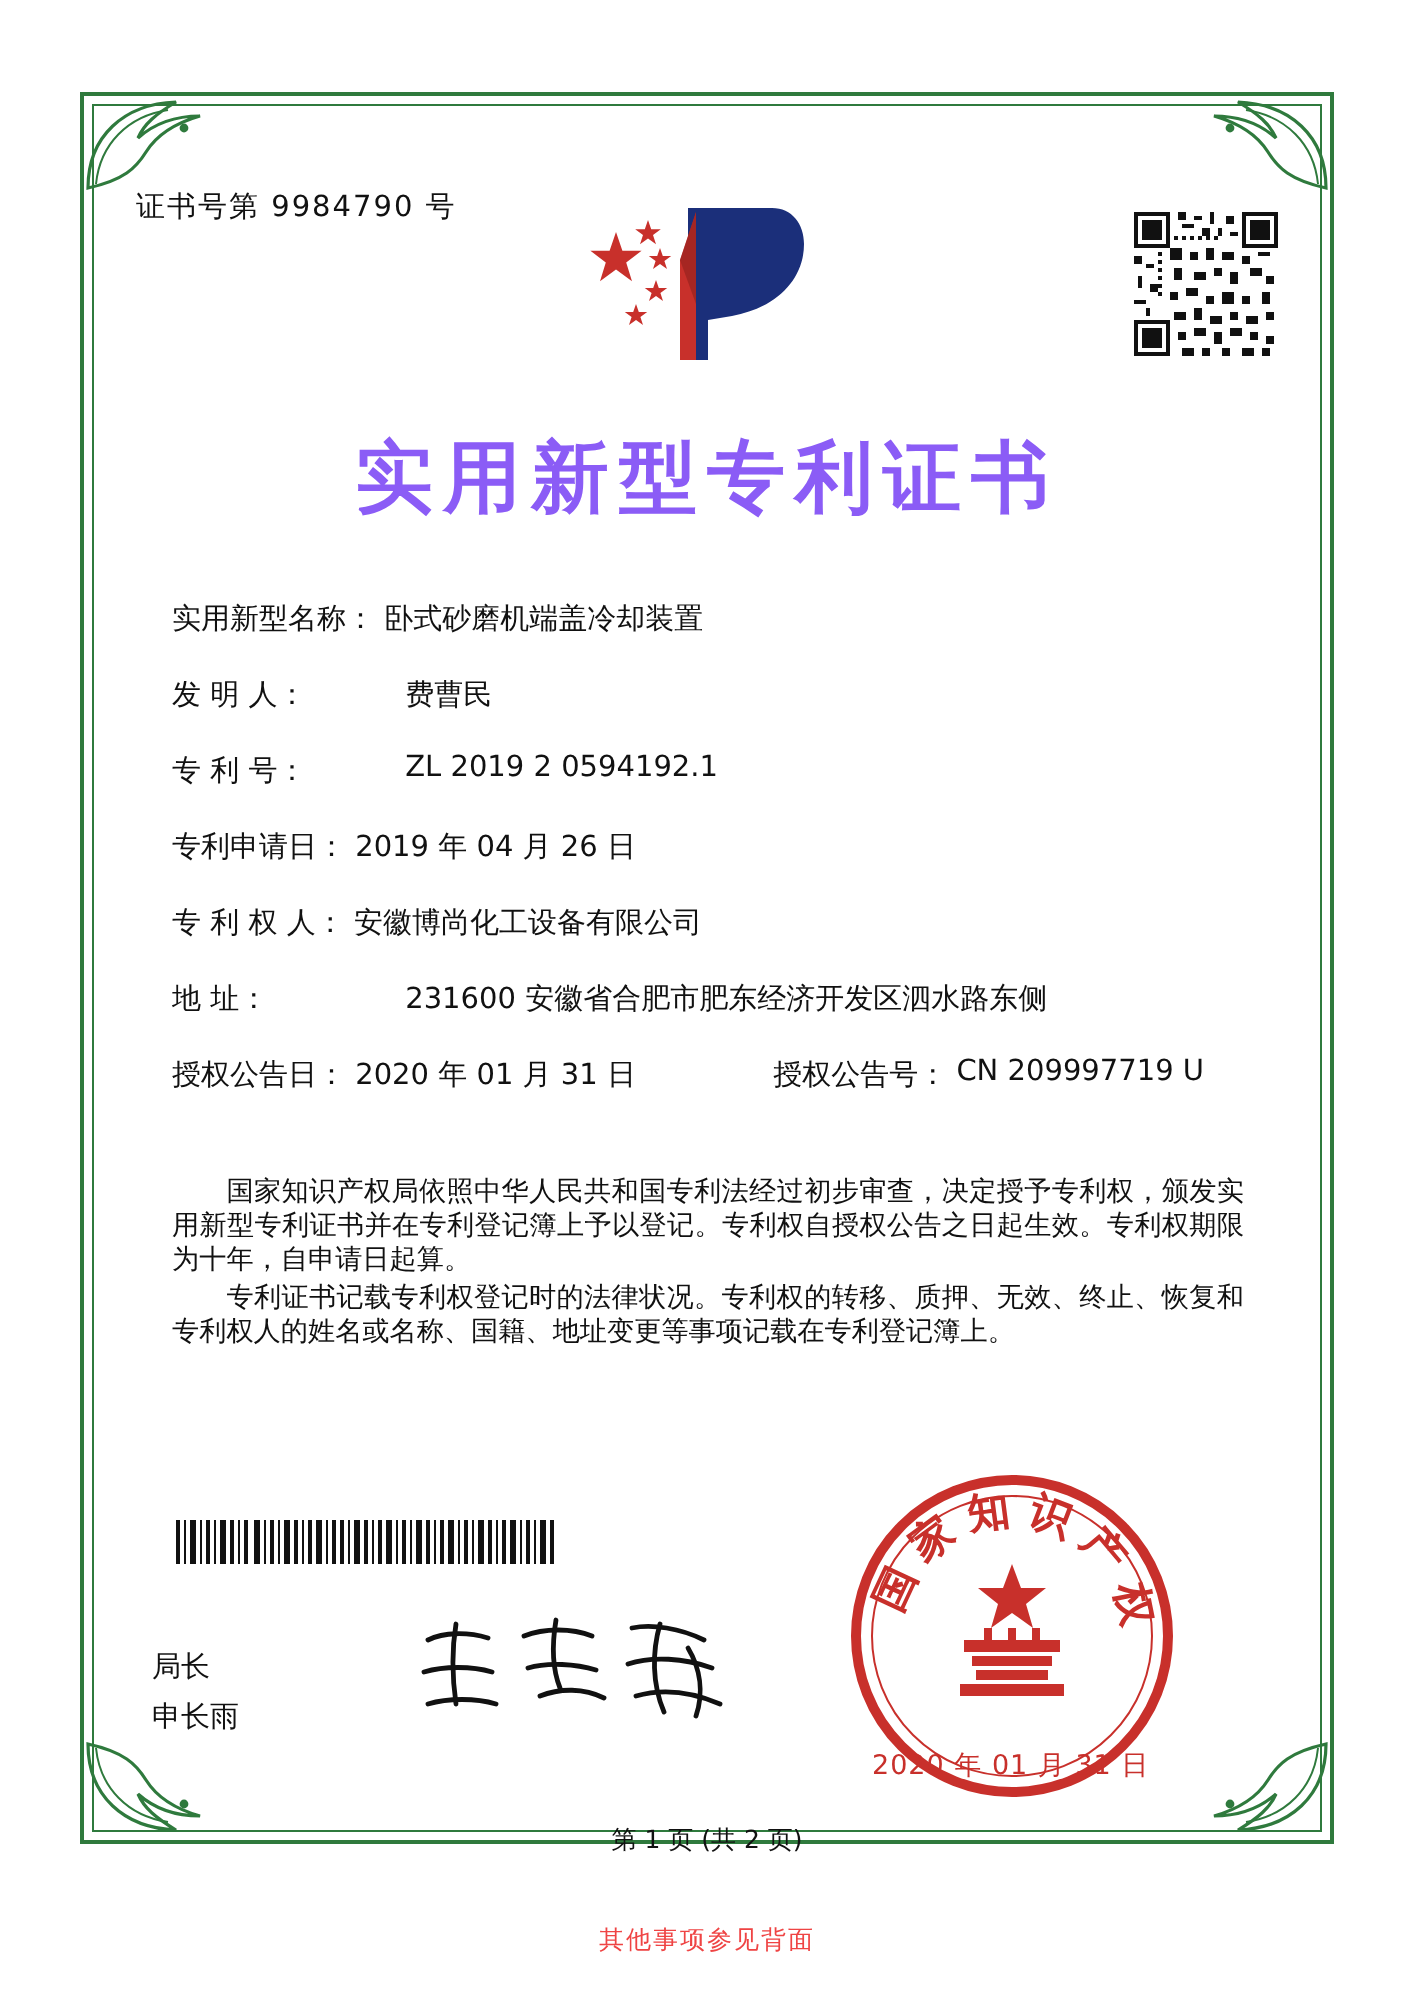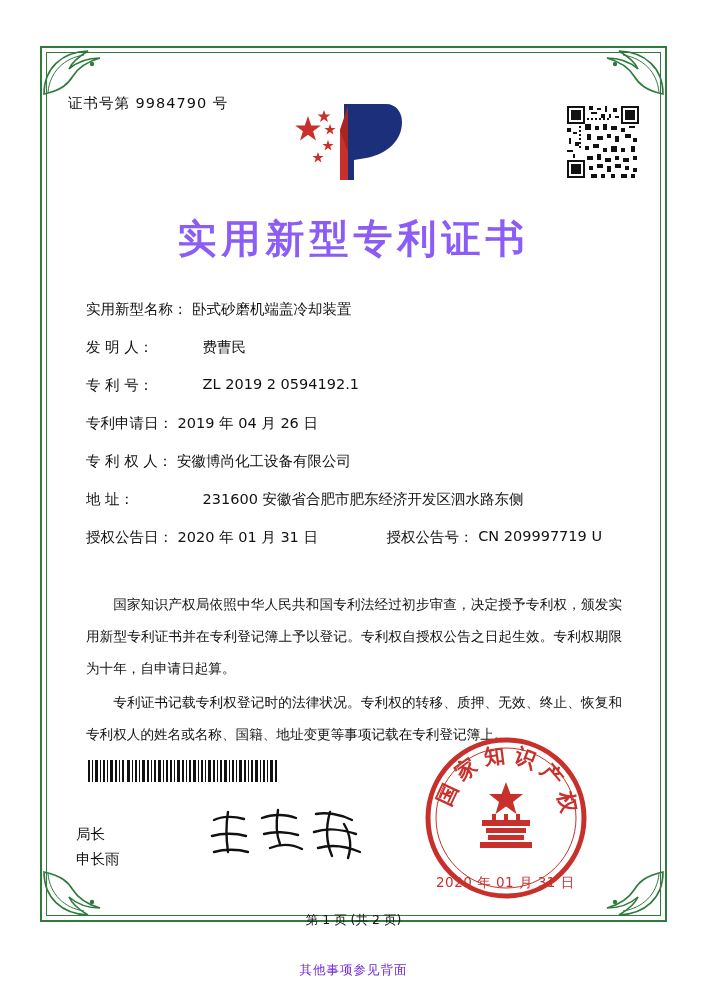--- a/index.html
+++ b/index.html
@@ -112,21 +112,21 @@
     display: inline-block;
     margin-left: 64px;
   }
 
   
   .paragraphs {
     position: absolute;
     left: 86px; top: 588px;
     width: 536px;
     font-size: 13.6px;
-    line-height: 32px;
+    line-height: 17px;
     color: #111;
     text-align: justify;
   }
   .paragraphs p {
     margin: 0 0 2px 0;
     text-indent: 2em;
   }
 
   
   .barcode {
@@ -171,21 +171,21 @@
     text-align: center;
     font-size: 12.5px;
     color: #111;
   }
   .back-note {
     position: absolute;
     left: 0; top: 962px;
     width: 707px;
     text-align: center;
     font-size: 12.5px;
-    color: #6d28d9;
+    color: #ef4444;
     letter-spacing: 1px;
   }
 </style>
 </head>
 <body>
 
 <div class="certificate">
 
   <div class="frame-outer"></div>
   <div class="frame-inner"></div>

